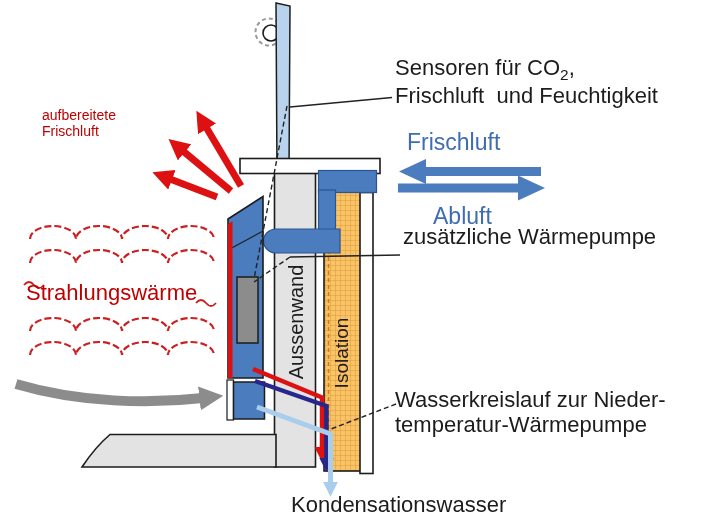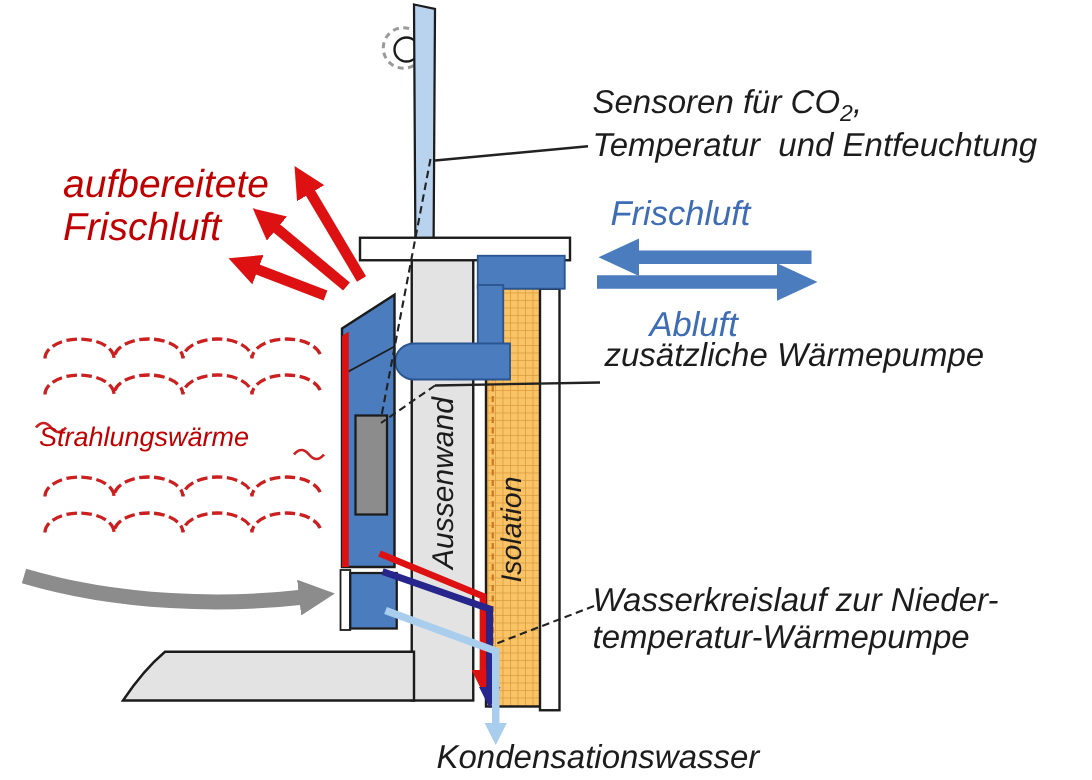--- a/index.html
+++ b/index.html
@@ -1,25 +1,24 @@
 <!DOCTYPE html>
 <html><head>
 <meta charset="utf-8">
 <style>
   html,body{margin:0;padding:0;background:#fff;}
   #stage{
     position:relative;width:728px;height:520px;background:#fff;overflow:hidden;
     font-family:"Liberation Sans","DejaVu Sans",sans-serif;
-    font-style:italic;
   }
   #stage svg{position:absolute;left:0;top:0;}
   .lbl{position:absolute;white-space:pre;line-height:1.13;}
   .black{color:#1c1c1c;font-size:22px;}
   .bluetxt{color:var(--blue-text,#3e6db5);font-size:23px;}
-  .redtxt{color:var(--red-text,#c00000);font-size:26px;}
+  .redtxt{color:var(--red-text,#c00000);font-size:14px;}
   .graytxt{color:var(--gray-text,#8f8f8f);font-size:22px;}
   .vert{transform:translate(-50%,-50%) rotate(-90deg);transform-origin:center;color:#1c1c1c;}
   sub{font-size:70%;}
 </style>
 </head>
 <body>
 
 <div id="stage" style="--red: #dd1111; --red-text: #c00000; --blue: #4a7cbe; --blueedge: #2a5591; --blue-text: #3e6db5; --lite: #a9cdec; --pole: #b9d3ee; --navy: #26268c; --grayarr: #8c8c8c; --gray-text: #8f8f8f; --wall: #e3e3e3; --unitbox: #8c8c8c; --ins: #fac365; --insgrid: #d89b3f;">
 
   <svg width="728" height="520" viewBox="0 0 728 520">
@@ -116,32 +115,32 @@
         <polygon points="399,171.5 426,159 426,184"></polygon>
         <rect x="425" y="167" width="116" height="9"></rect>
       </g>
       <g>
         <rect x="398" y="183.5" width="121" height="9"></rect>
         <polygon points="545,188 518,175.5 518,200.5"></polygon>
       </g>
     </g>
   </svg>
 
-  <div class="lbl black" style="left:395px;top:56px;"><span>Sensoren für CO</span><sub>2</sub><span>,</span><br><span>Temperatur  und Entfeuchtung</span></div>
+  <div class="lbl black" style="left:395px;top:56px;"><span>Sensoren für CO</span><sub>2</sub><span>,</span><br><span>Frischluft  und Feuchtigkeit</span></div>
 
   <div class="lbl bluetxt" style="left:407px;top:129px;">Frischluft</div>
   <div class="lbl bluetxt" style="left:413px;top:203px;margin-left:20px;">Abluft</div>
 
   <div class="lbl black" style="left:403px;top:225px;"><span>zusätzliche Wärmepumpe</span><br></div>
 
   <div class="lbl black" style="left:291px;top:493px;">Kondensationswasser</div>
 
   <div class="lbl black" style="left:395px;top:388px;"><span>Wasserkreislauf zur Nieder-</span><br><span>temperatur-Wärmepumpe</span></div>
 
   <div class="lbl redtxt" style="left:42px;top:108px;"><span>aufbereitete</span><br><span>Frischluft</span></div>
 
-  <div class="lbl redtxt" style="left:26px;top:281px;font-size:18px;">Strahlungswärme</div>
+  <div class="lbl redtxt" style="left:26px;top:281px;font-size:22px;">Strahlungswärme</div>
 
 
   <div class="lbl vert" style="left:296px;top:322px;font-size:20px;">Aussenwand</div>
   <div class="lbl vert" style="left:342px;top:353px;font-size:19px;">Isolation</div>
 
 </div>
 
 </body></html>

